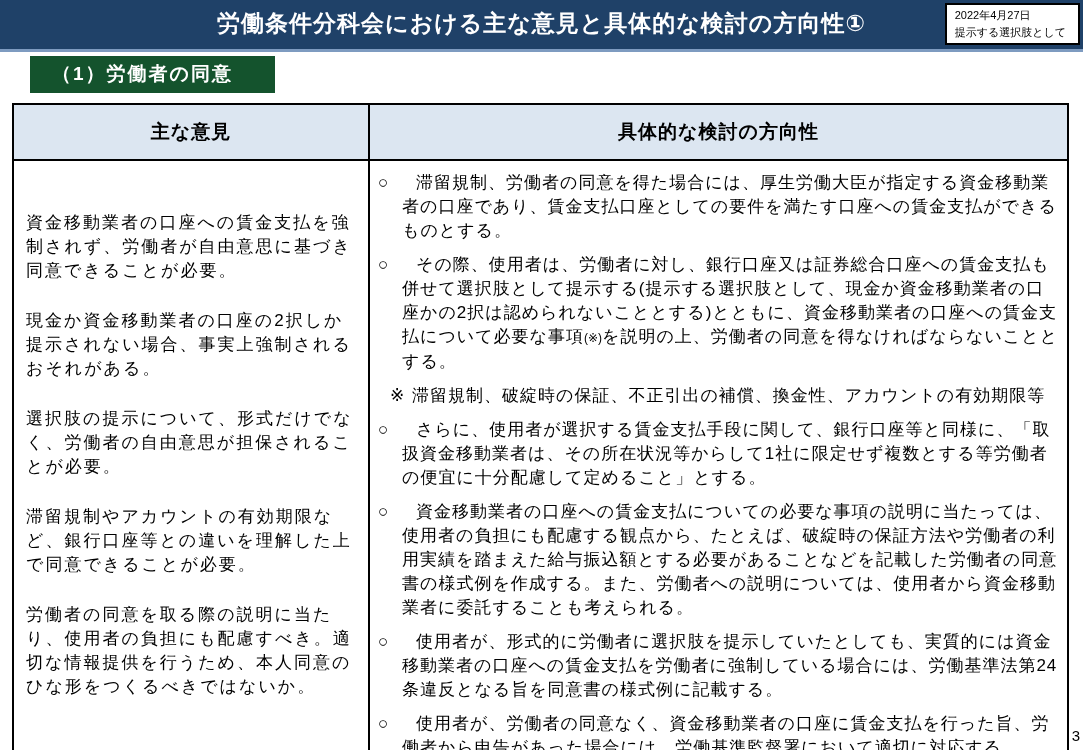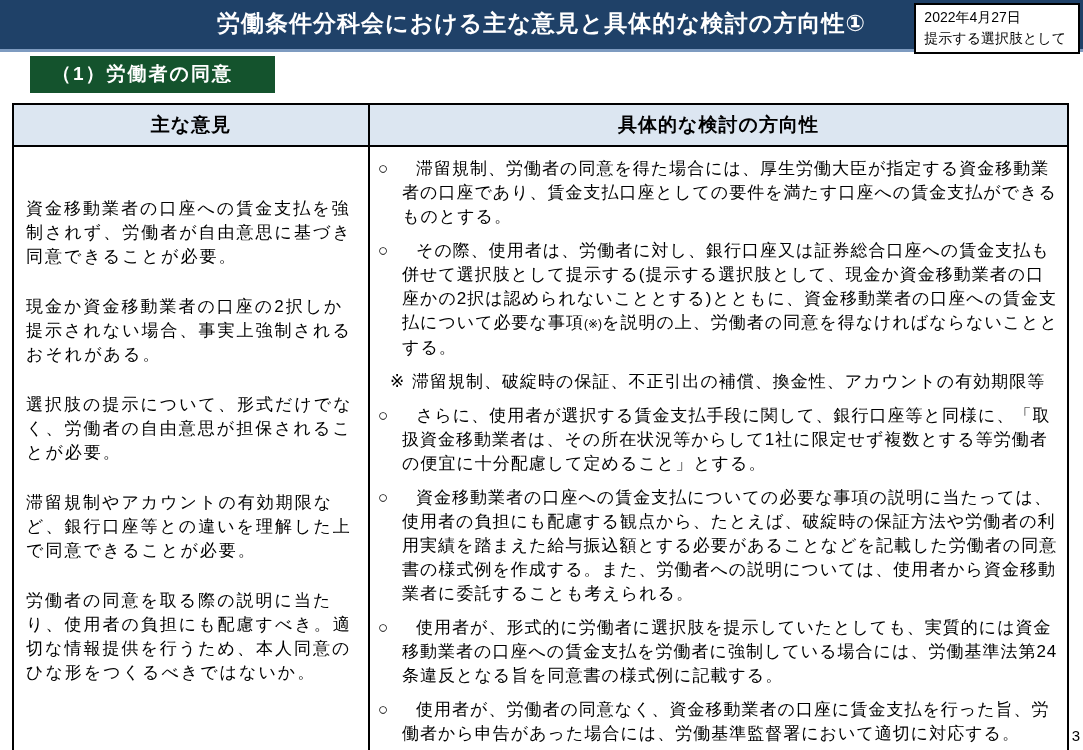--- a/index.html
+++ b/index.html
@@ -17,21 +17,21 @@
     box-sizing:border-box;
   }
   .banner-title{
     color:#ffffff;font-weight:bold;font-size:23px;letter-spacing:1px;
     white-space:nowrap;padding-bottom:2px;
   }
   .date-box{
     position:absolute;top:3px;right:3px;z-index:5;
     background:#ffffff;border:2px solid #000;
     padding:2px 12px 3px 8px;
-    font-size:14px;line-height:1.5;color:#000;
+    font-size:11px;line-height:1.5;color:#000;
   }
 
   
   .section-box{
     position:absolute;top:56px;left:30px;
     background:#14532d;color:#ffffff;
     font-size:19px;font-weight:bold;letter-spacing:2px;
     padding:5px 42px 6px 22px;
   }
 
@@ -40,21 +40,21 @@
     position:absolute;top:103px;left:12px;
     width:1057px;height:642px;
     border-collapse:collapse;table-layout:fixed;
   }
   .main-table th,.main-table td{
     border:2px solid #000;box-sizing:border-box;
   }
   .main-table th{
     background:#DCE6F1;
     font-size:19px;font-weight:bold;letter-spacing:1px;
-    text-align:center;height:34px;padding:7px;margin-top:44px;
+    text-align:center;height:34px;padding:14px;margin-top:44px;
   }
   .col-opinions{width:356px;}
   .main-table td{vertical-align:top;background:#ffffff;}
 
   .opinions-cell{
     padding:48px 6px 10px 12px;
     font-size:17px;line-height:24px;letter-spacing:2px;
   }
   .opinions-cell p{margin:2px 0 26px 0;}
   .opinions-cell p:last-child{margin-bottom:0;}

